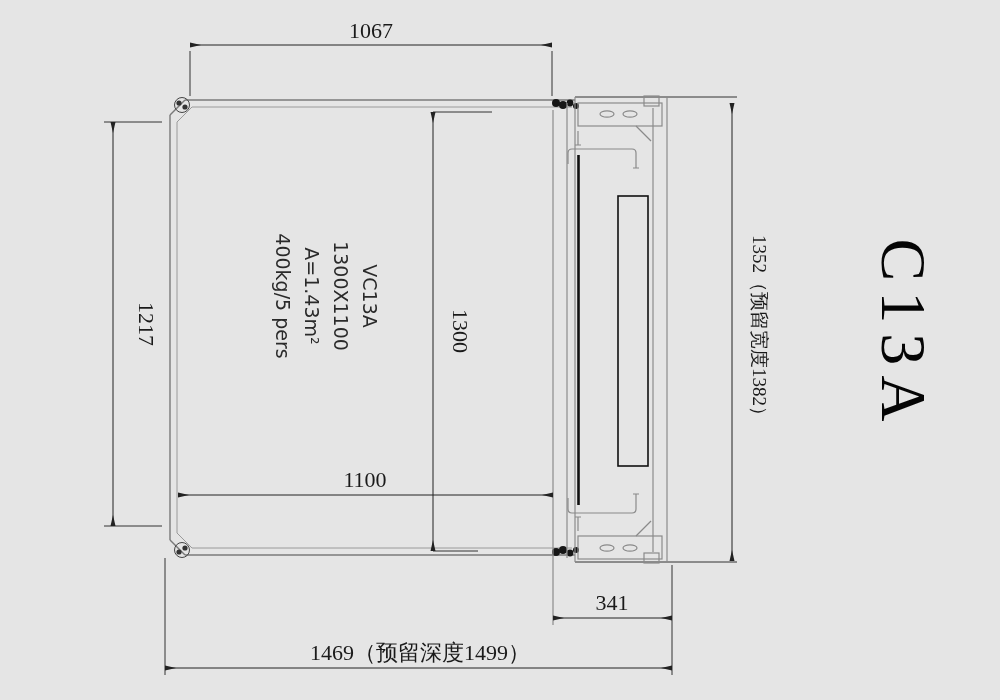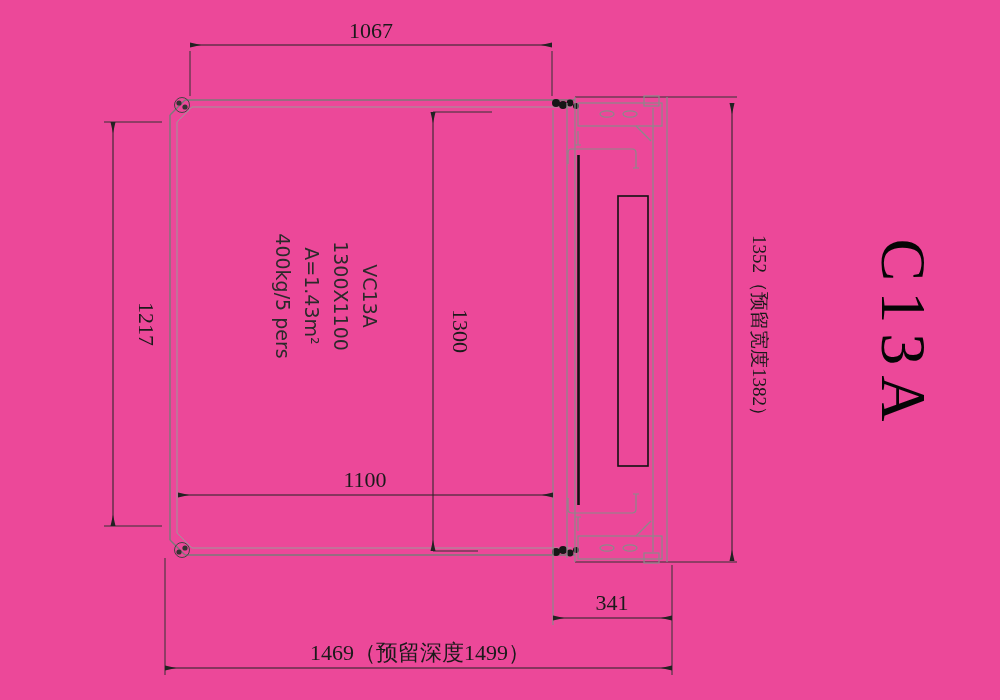--- a/index.html
+++ b/index.html
@@ -1,16 +1,16 @@
 <!DOCTYPE html>
 <html><head>
 <meta charset="utf-8">
 <style>
   html,body{margin:0;padding:0;background:#ffffff;}
-  .stage{position:relative;width:1000px;height:700px;background:#ec4899;overflow:hidden;}
+  .stage{position:relative;width:1000px;height:700px;background:#e5e5e5;overflow:hidden;}
   svg{display:block;}
   text{fill:#1a1a1a;}
   .dimtxt{font-family:"Liberation Serif","DejaVu Serif",serif;font-size:22px;}
   .dimtxt-sm{font-family:"Liberation Serif","DejaVu Serif",serif;font-size:19px;}
   .cabtxt{font-family:"DejaVu Sans","Liberation Sans",sans-serif;font-size:19px;fill:#2a2a2a;}
   .model{font-family:"Liberation Serif","DejaVu Serif",serif;font-size:64px;letter-spacing:10px;fill:#050505;}
   .dim{stroke:#222;stroke-width:1;fill:none;}
   .ext{stroke:#333;stroke-width:1;fill:none;}
   .wall{stroke:#7a7a7a;stroke-width:1.4;fill:none;}
   .wall2{stroke:#9a9a9a;stroke-width:1;fill:none;}

